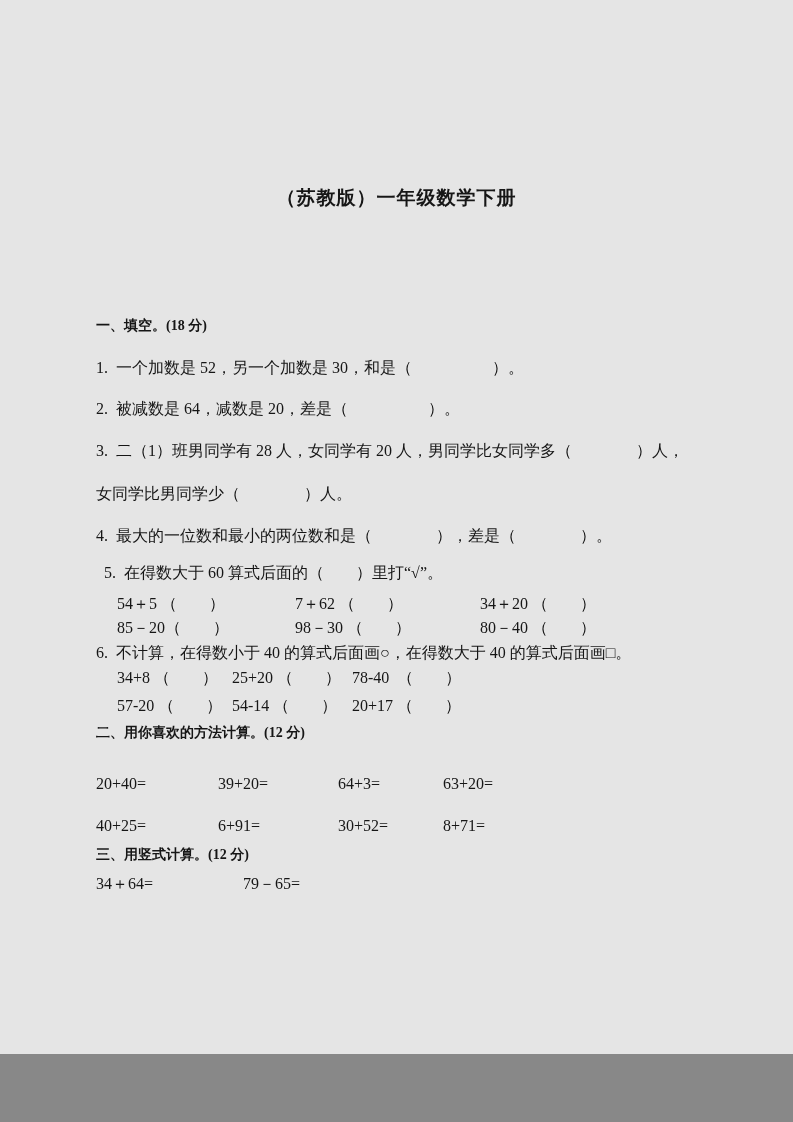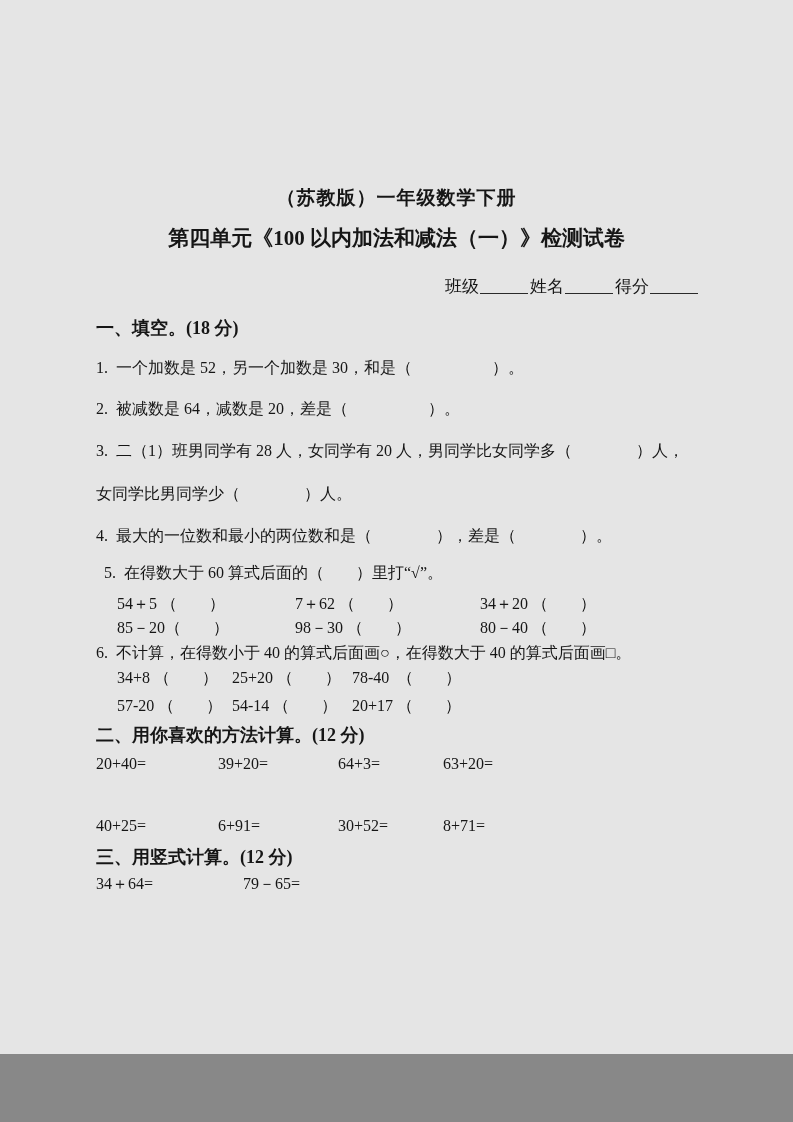--- a/index.html
+++ b/index.html
@@ -21,60 +21,58 @@
   .center{left:0;width:793px;text-align:center;}
   .title1{top:186px;font-size:19px;font-weight:bold;letter-spacing:1px;}
   .title2{top:225px;font-size:21px;font-weight:bold;}
   .info{top:276px;left:445px;font-size:17px;}
   .blank{
     display:inline-block;
     width:48px;height:17px;
     border-bottom:1px solid #2a2a2a;
     margin:0 2px -2px 1px;
   }
-  .h{font-weight:bold;font-size:18px;}
+  .h{font-weight:bold;font-size:14px;}
   
   .q5c1{display:inline-block;width:178px;}
   .q5c2{display:inline-block;width:185px;}
   
   .q6c1{display:inline-block;width:115px;}
   .q6c2{display:inline-block;width:120px;}
   
   .s2c1{display:inline-block;width:122px;}
   .s2c2{display:inline-block;width:120px;}
   .s2c3{display:inline-block;width:105px;}
   
   .s3c1{display:inline-block;width:147px;}
 </style>
 </head>
 <body>
 
 <div class="page">
 
   <div class="t center title1">（苏教版）一年级数学下册</div>
-  <div class="t center title2">第四单元《100 以内加法和减法（一）》检测试卷</div>
 
-  <div class="t info"><span>班级</span><span class="blank"></span><span>姓名</span><span class="blank"></span><span>得分</span><span class="blank"></span></div>
 
   <div class="t h" style="top:317px;left:96px;">一、填空。(18 分)</div>
 
   <div class="t" style="top:358px;left:96px;">1.  一个加数是 52，另一个加数是 30，和是（　　　　　）。</div>
   <div class="t" style="top:399px;left:96px;">2.  被减数是 64，减数是 20，差是（　　　　　）。</div>
   <div class="t" style="top:441px;left:96px;">3.  二（1）班男同学有 28 人，女同学有 20 人，男同学比女同学多（　　　　）人，</div>
   <div class="t" style="top:484px;left:96px;">女同学比男同学少（　　　　）人。</div>
   <div class="t" style="top:526px;left:96px;">4.  最大的一位数和最小的两位数和是（　　　　），差是（　　　　）。</div>
 
   <div class="t" style="top:563px;left:104px;">5.  在得数大于 60 算式后面的（　　）里打“√”。</div>
   <div class="t" style="top:594px;left:117px;"><span class="q5c1">54＋5 （　　）</span><span class="q5c2">7＋62 （　　）</span><span>34＋20 （　　）</span></div>
   <div class="t" style="top:618px;left:117px;"><span class="q5c1">85－20（　　）</span><span class="q5c2">98－30 （　　）</span><span>80－40 （　　）</span></div>
 
   <div class="t" style="top:643px;left:96px;">6.  不计算，在得数小于 40 的算式后面画○，在得数大于 40 的算式后面画□。</div>
   <div class="t" style="top:668px;left:117px;"><span class="q6c1">34+8 （　　）</span><span class="q6c2">25+20 （　　）</span><span>78-40  （　　）</span></div>
   <div class="t" style="top:696px;left:117px;"><span class="q6c1">57-20 （　　）</span><span class="q6c2">54-14 （　　）</span><span>20+17 （　　）</span></div>
 
   <div class="t h" style="top:724px;left:96px;">二、用你喜欢的方法计算。(12 分)</div>
-  <div class="t" style="top:754px;left:96px;"><span class="s2c1">20+40=</span><span class="s2c2">39+20=</span><span class="s2c3">64+3=</span><span>63+20=</span></div>
+  <div class="t" style="top:774px;left:96px;"><span class="s2c1">20+40=</span><span class="s2c2">39+20=</span><span class="s2c3">64+3=</span><span>63+20=</span></div>
   <div class="t" style="top:816px;left:96px;"><span class="s2c1">40+25=</span><span class="s2c2">6+91=</span><span class="s2c3">30+52=</span><span>8+71=</span></div>
 
   <div class="t h" style="top:846px;left:96px;">三、用竖式计算。(12 分)</div>
   <div class="t" style="top:874px;left:96px;"><span class="s3c1">34＋64=</span><span>79－65=</span></div>
 
 </div>
 
 </body></html>

